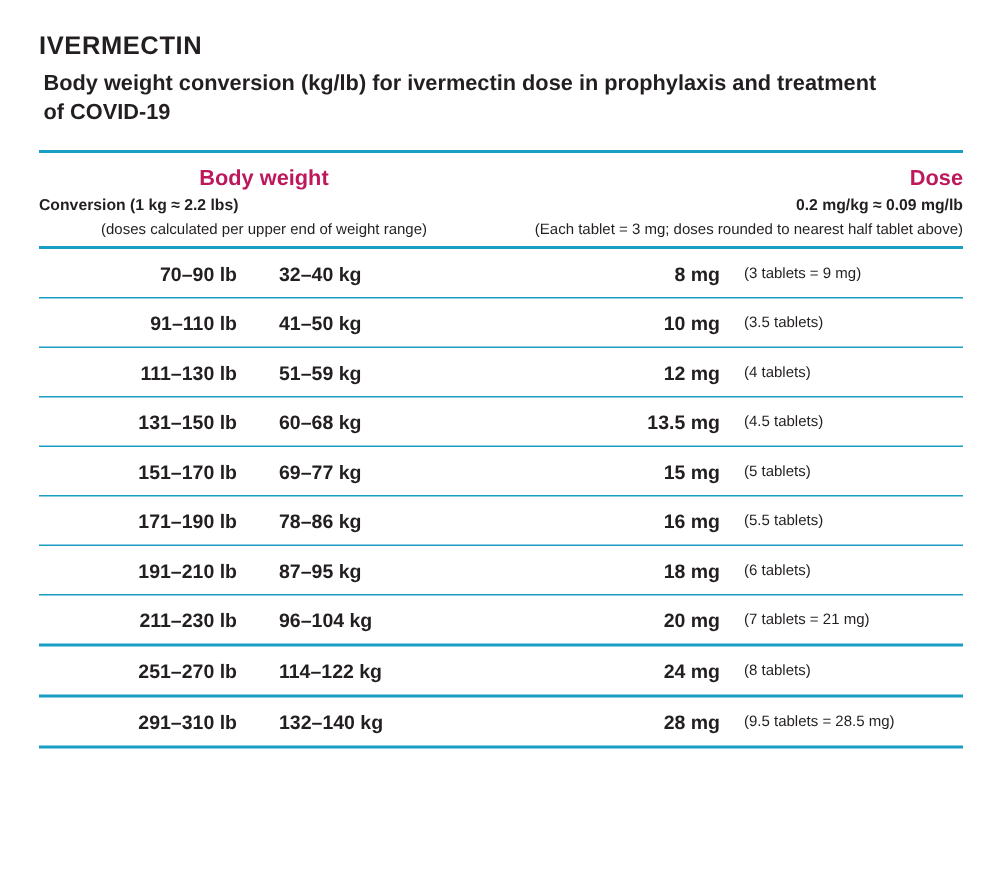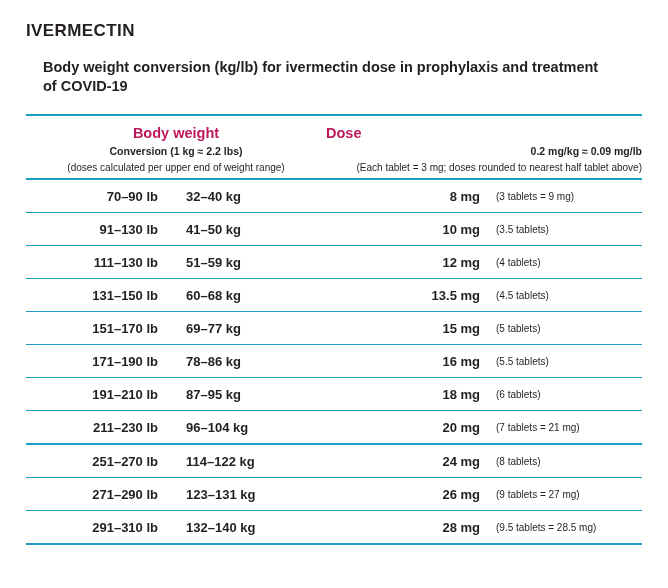--- a/index.html
+++ b/index.html
@@ -30,21 +30,21 @@
     letter-spacing: 0.4px;
     color: #231f20;
     margin: 0 0 6px 0;
     line-height: 1.1;
   }
   .doc-subtitle {
     font-size: 14.5px;
     font-weight: bold;
     color: #231f20;
     line-height: 1.35;
-    margin: 17px;
+    margin: 3px;
     max-width: 560px;
   }
   table.conv {
     width: 100%;
     border-collapse: collapse;
     table-layout: fixed;
   }
   .rule-top td {
     border-top: 2.5px solid #1b9ec4;
     height: 0;
@@ -126,25 +126,25 @@
       <col style="width:170px">
       <col style="width:146px">
     </colgroup>
     <tbody>
       <tr class="rule-top">
         <td colspan="4"></td>
       </tr>
 
       <tr>
         <td class="head-main" colspan="2" style="text-align:center;">Body weight</td>
-        <td class="head-main" colspan="2" style="text-align:left;">Dose</td>
+        <td class="head-main" colspan="2" style="text-align:right;">Dose</td>
       </tr>
 
       <tr>
-        <td class="head-sub1" colspan="2" style="text-align:center;">Conversion (1 kg ≈ 2.2 lbs)</td>
+        <td class="head-sub1" colspan="2" style="text-align:left;">Conversion (1 kg ≈ 2.2 lbs)</td>
         <td class="head-sub1" colspan="2" style="text-align:right;">0.2 mg/kg ≈ 0.09 mg/lb</td>
       </tr>
 
       <tr>
         <td class="head-sub2" colspan="2" style="text-align:center;">(doses calculated per upper end of weight range)</td>
         <td class="head-sub2" colspan="2" style="text-align:right;">(Each tablet = 3 mg; doses rounded to nearest half tablet above)</td>
       </tr>
 
       <tr class="spacer-row">
           <td colspan="4"></td>
@@ -157,21 +157,21 @@
       <tr class="" style="">
         <td class="row-cell c-lb">70–90 lb</td>
         <td class="row-cell c-kg">32–40 kg</td>
         <td class="row-cell c-dose">8 mg</td>
         <td class="c-note">(3 tablets = 9 mg)</td>
       </tr>
         <tr class="rule-thin">
           <td colspan="4"></td>
         </tr>
         <tr class="" style="">
-        <td class="row-cell c-lb">91–130 lb</td>
+        <td class="row-cell c-lb">91–110 lb</td>
         <td class="row-cell c-kg">41–50 kg</td>
         <td class="row-cell c-dose">10 mg</td>
         <td class="c-note">(3.5 tablets)</td>
       </tr>
         <tr class="rule-thin">
           <td colspan="4"></td>
         </tr>
         <tr class="" style="">
         <td class="row-cell c-lb">111–130 lb</td>
         <td class="row-cell c-kg">51–59 kg</td>
@@ -231,26 +231,20 @@
         </tr>
         <tr class="" style="">
         <td class="row-cell c-lb">251–270 lb</td>
         <td class="row-cell c-kg">114–122 kg</td>
         <td class="row-cell c-dose">24 mg</td>
         <td class="c-note">(8 tablets)</td>
       </tr>
         <tr class="rule-thin">
           <td colspan="4"></td>
         </tr>
-        <tr class="" style="">
-        <td class="row-cell c-lb">271–290 lb</td>
-        <td class="row-cell c-kg">123–131 kg</td>
-        <td class="row-cell c-dose">26 mg</td>
-        <td class="c-note">(9 tablets = 27 mg)</td>
-      </tr>
         <tr class="rule-thin">
           <td colspan="4"></td>
         </tr>
         <tr class="" style="">
         <td class="row-cell c-lb">291–310 lb</td>
         <td class="row-cell c-kg">132–140 kg</td>
         <td class="row-cell c-dose">28 mg</td>
         <td class="c-note">(9.5 tablets = 28.5 mg)</td>
       </tr>
         <tr class="rule-bottom">

